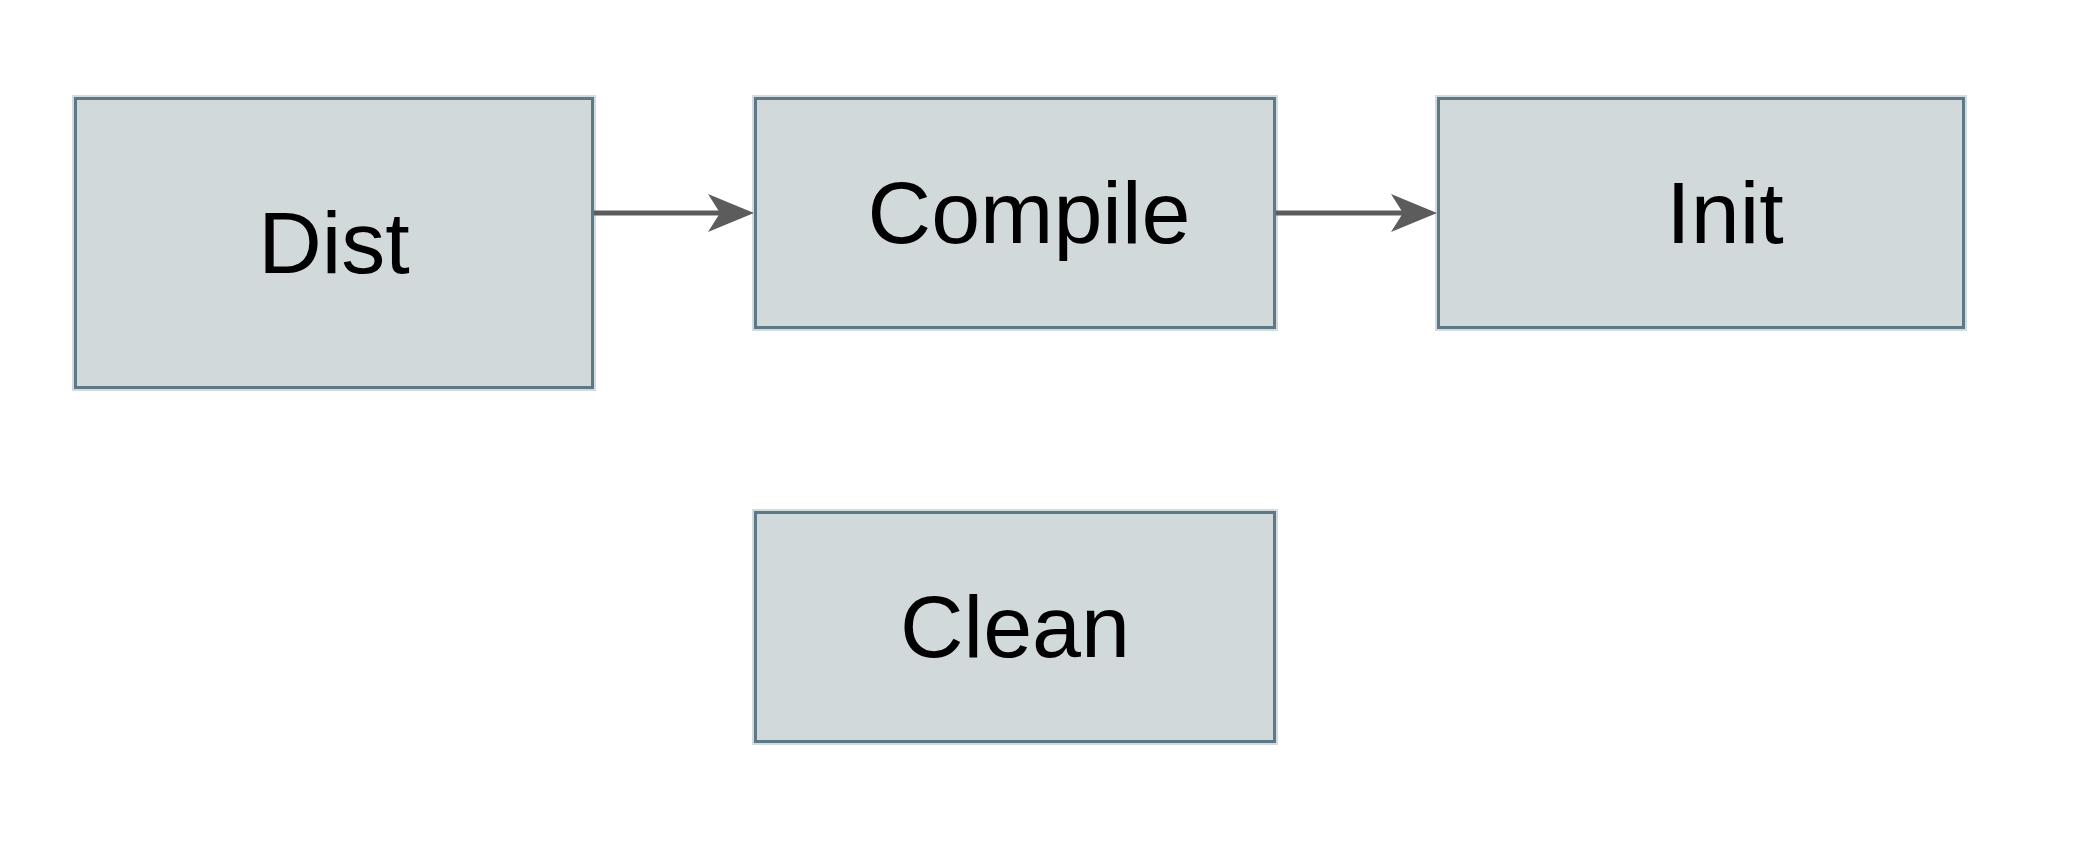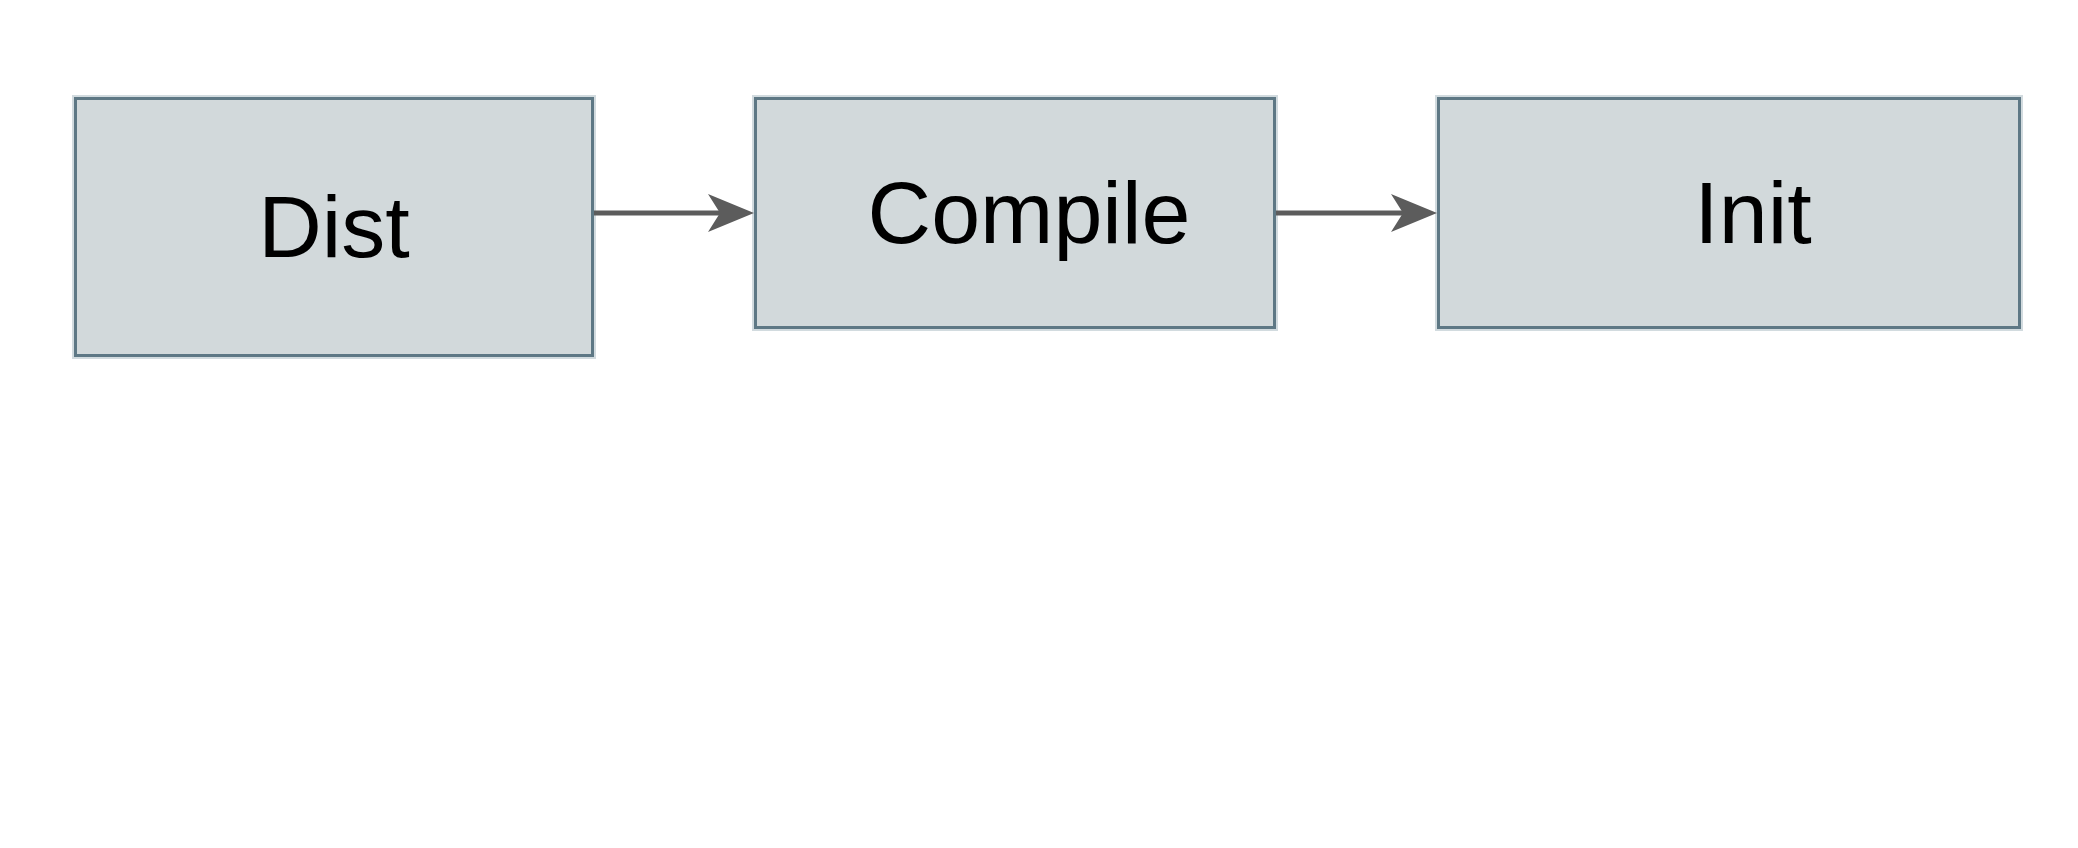--- a/index.html
+++ b/index.html
@@ -25,23 +25,23 @@
     align-items: center;
     justify-content: center;
   }
   .node-label {
     font-size: 88px;
     line-height: 1;
     color: var(--label-text, #000000);
     white-space: nowrap;
     user-select: none;
   }
-  .node-dist    { left: 74px;   top: 97px;  width: 520px; height: 260px; }
+  .node-dist    { left: 74px;   top: 97px;  width: 520px; height: 292px; }
   .node-compile { left: 754px;  top: 97px;  width: 522px; height: 232px; padding-left: 28px; }
-  .node-init    { left: 1437px; top: 97px;  width: 584px; height: 232px; padding-left: 48px; }
+  .node-init    { left: 1437px; top: 97px;  width: 528px; height: 232px; padding-left: 48px; }
   .node-clean   { left: 754px;  top: 511px; width: 522px; height: 232px; }
   .edges {
     position: absolute;
     left: 0;
     top: 0;
     width: 2078px;
     height: 848px;
     pointer-events: none;
   }
 </style>
@@ -55,20 +55,23 @@
   </div>
 
   <div class="node node-compile">
     <span class="node-label">Compile</span>
   </div>
 
   <div class="node node-init">
     <span class="node-label">Init</span>
   </div>
 
+  <div class="node node-clean">
+    <span class="node-label">Clean</span>
+  </div>
 
   <svg class="edges" viewBox="0 0 2078 848" xmlns="http://www.w3.org/2000/svg">
     <g>
       <line x1="594" y1="213" x2="723" y2="213" stroke-width="5" stroke="#5c5c5c"></line>
       <polygon points="754,213 708,194 720,213 708,232" fill="#5c5c5c"></polygon>
     </g>
     <g>
       <line x1="1276" y1="213" x2="1406" y2="213" stroke-width="5" stroke="#5c5c5c"></line>
       <polygon points="1437,213 1391,194 1403,213 1391,232" fill="#5c5c5c"></polygon>
     </g>

